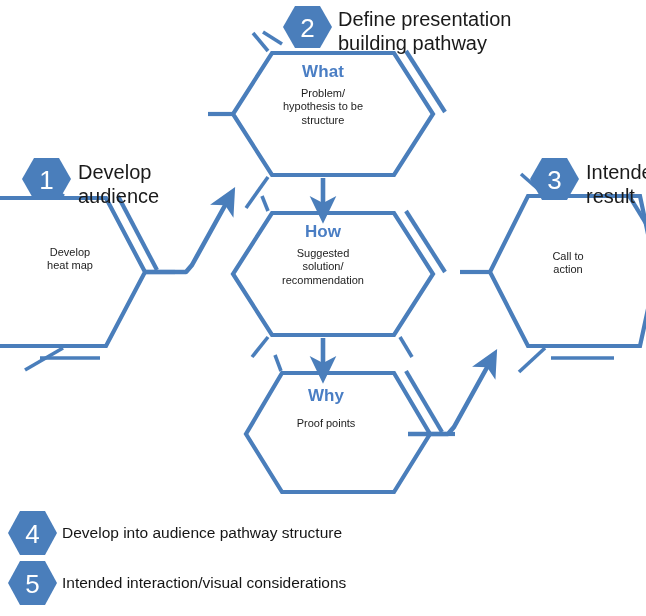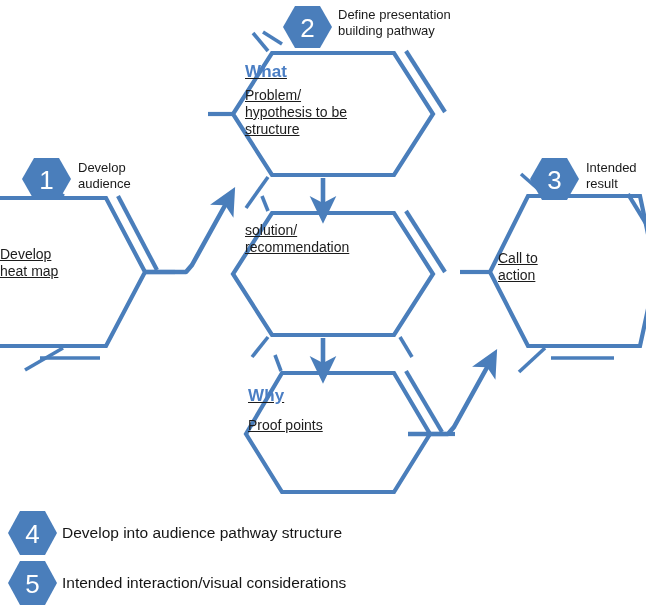--- a/index.html
+++ b/index.html
@@ -27,40 +27,39 @@
     height: 616px;
   }
 
   
   .txt {
     position: absolute;
     color: #1a1a1a;
     line-height: 1.22;
   }
   .hex-label {
-    text-align: left;
+    text-align: center;
     font-size: 15px;
     color: #1c1c1c;
-    text-decoration: underline;
   }
   .hex-heading {
     display: block;
     font-weight: bold;
     font-size: 17px;
     color: #4a7ec4;
     margin-bottom: 4px;
     letter-spacing: .1px;
   }
   .hex-body {
     display: block;
-    font-size: 14px;
+    font-size: 11px;
     color: #1c1c1c;
   }
   .callout-label {
-    font-size: 13px;
+    font-size: 20px;
     color: #1a1a1a;
     line-height: 1.2;
   }
   .step-label {
     font-size: 15.5px;
     color: #151515;
     white-space: nowrap;
   }
   .badge-num {
     position: absolute;
@@ -189,20 +188,22 @@
   </div>
 
   <div class="txt hex-label" style="left:245px; top:62px; width:156px;">
     <span class="hex-heading">What</span>
     <span class="hex-body">Problem/</span>
     <span class="hex-body">hypothesis to be</span>
     <span class="hex-body">structure</span>
   </div>
 
   <div class="txt hex-label" style="left:245px; top:222px; width:156px;">
+    <span class="hex-heading">How</span>
+    <span class="hex-body">Suggested</span>
     <span class="hex-body">solution/</span>
     <span class="hex-body">recommendation</span>
   </div>
 
   <div class="txt hex-label" style="left:248px; top:386px; width:156px;">
     <span class="hex-heading" style="margin-bottom:10px;">Why</span>
     <span class="hex-body">Proof points</span>
   </div>
 
   <div class="txt hex-label" style="left:498px; top:250px; width:140px;">

